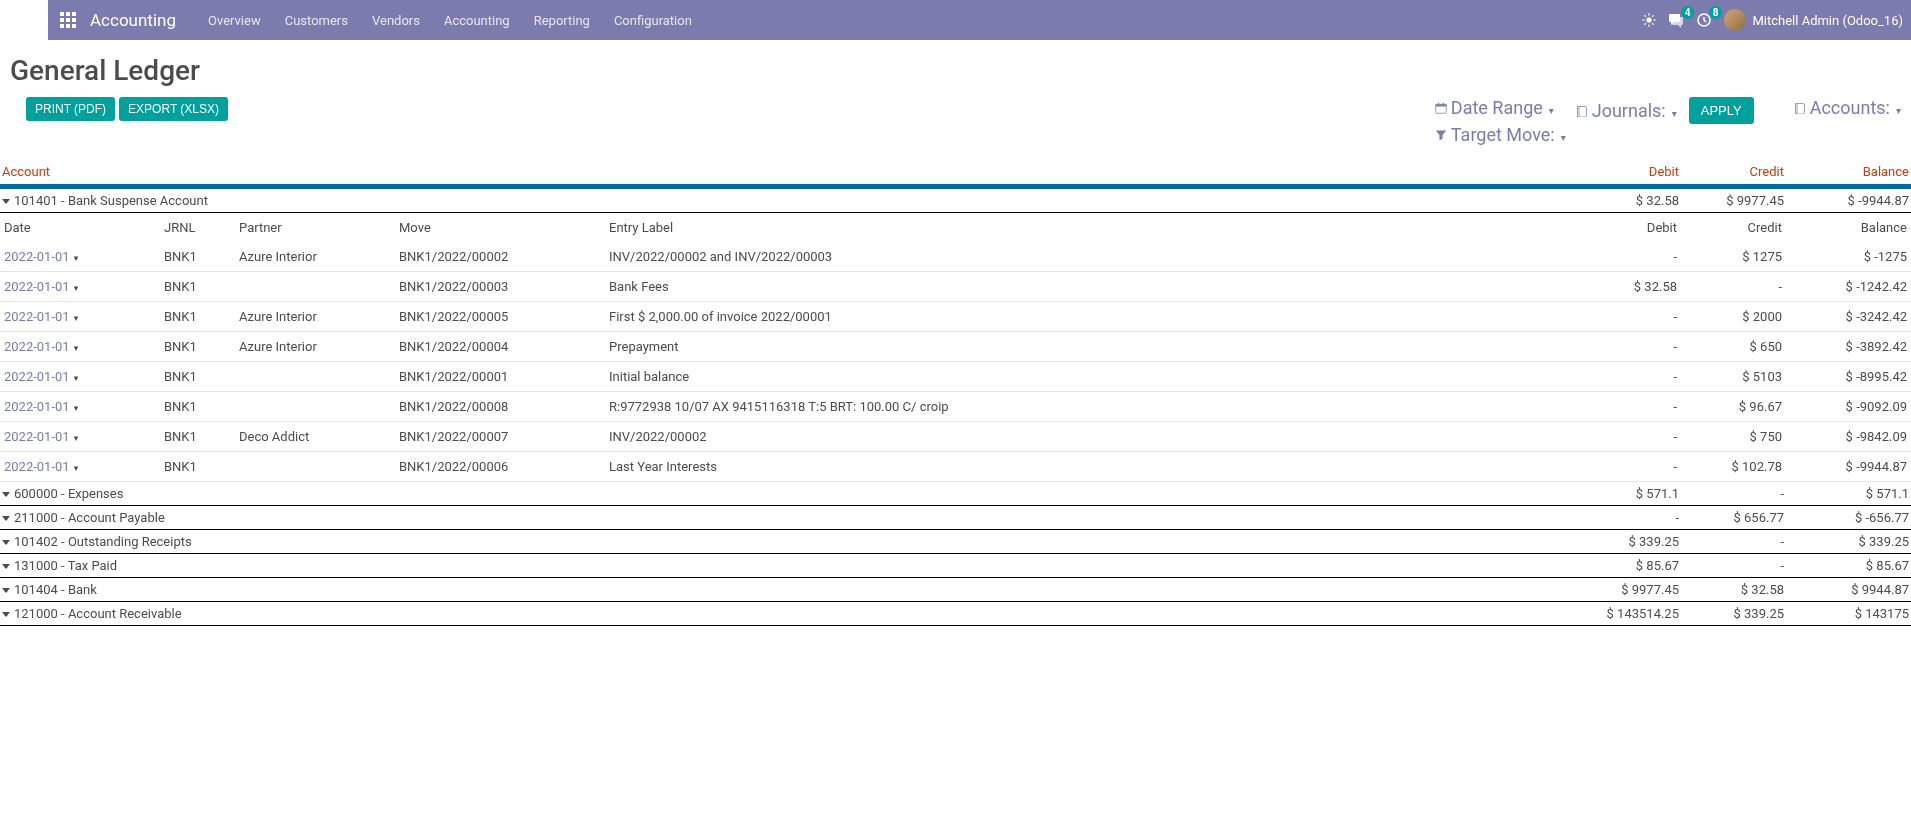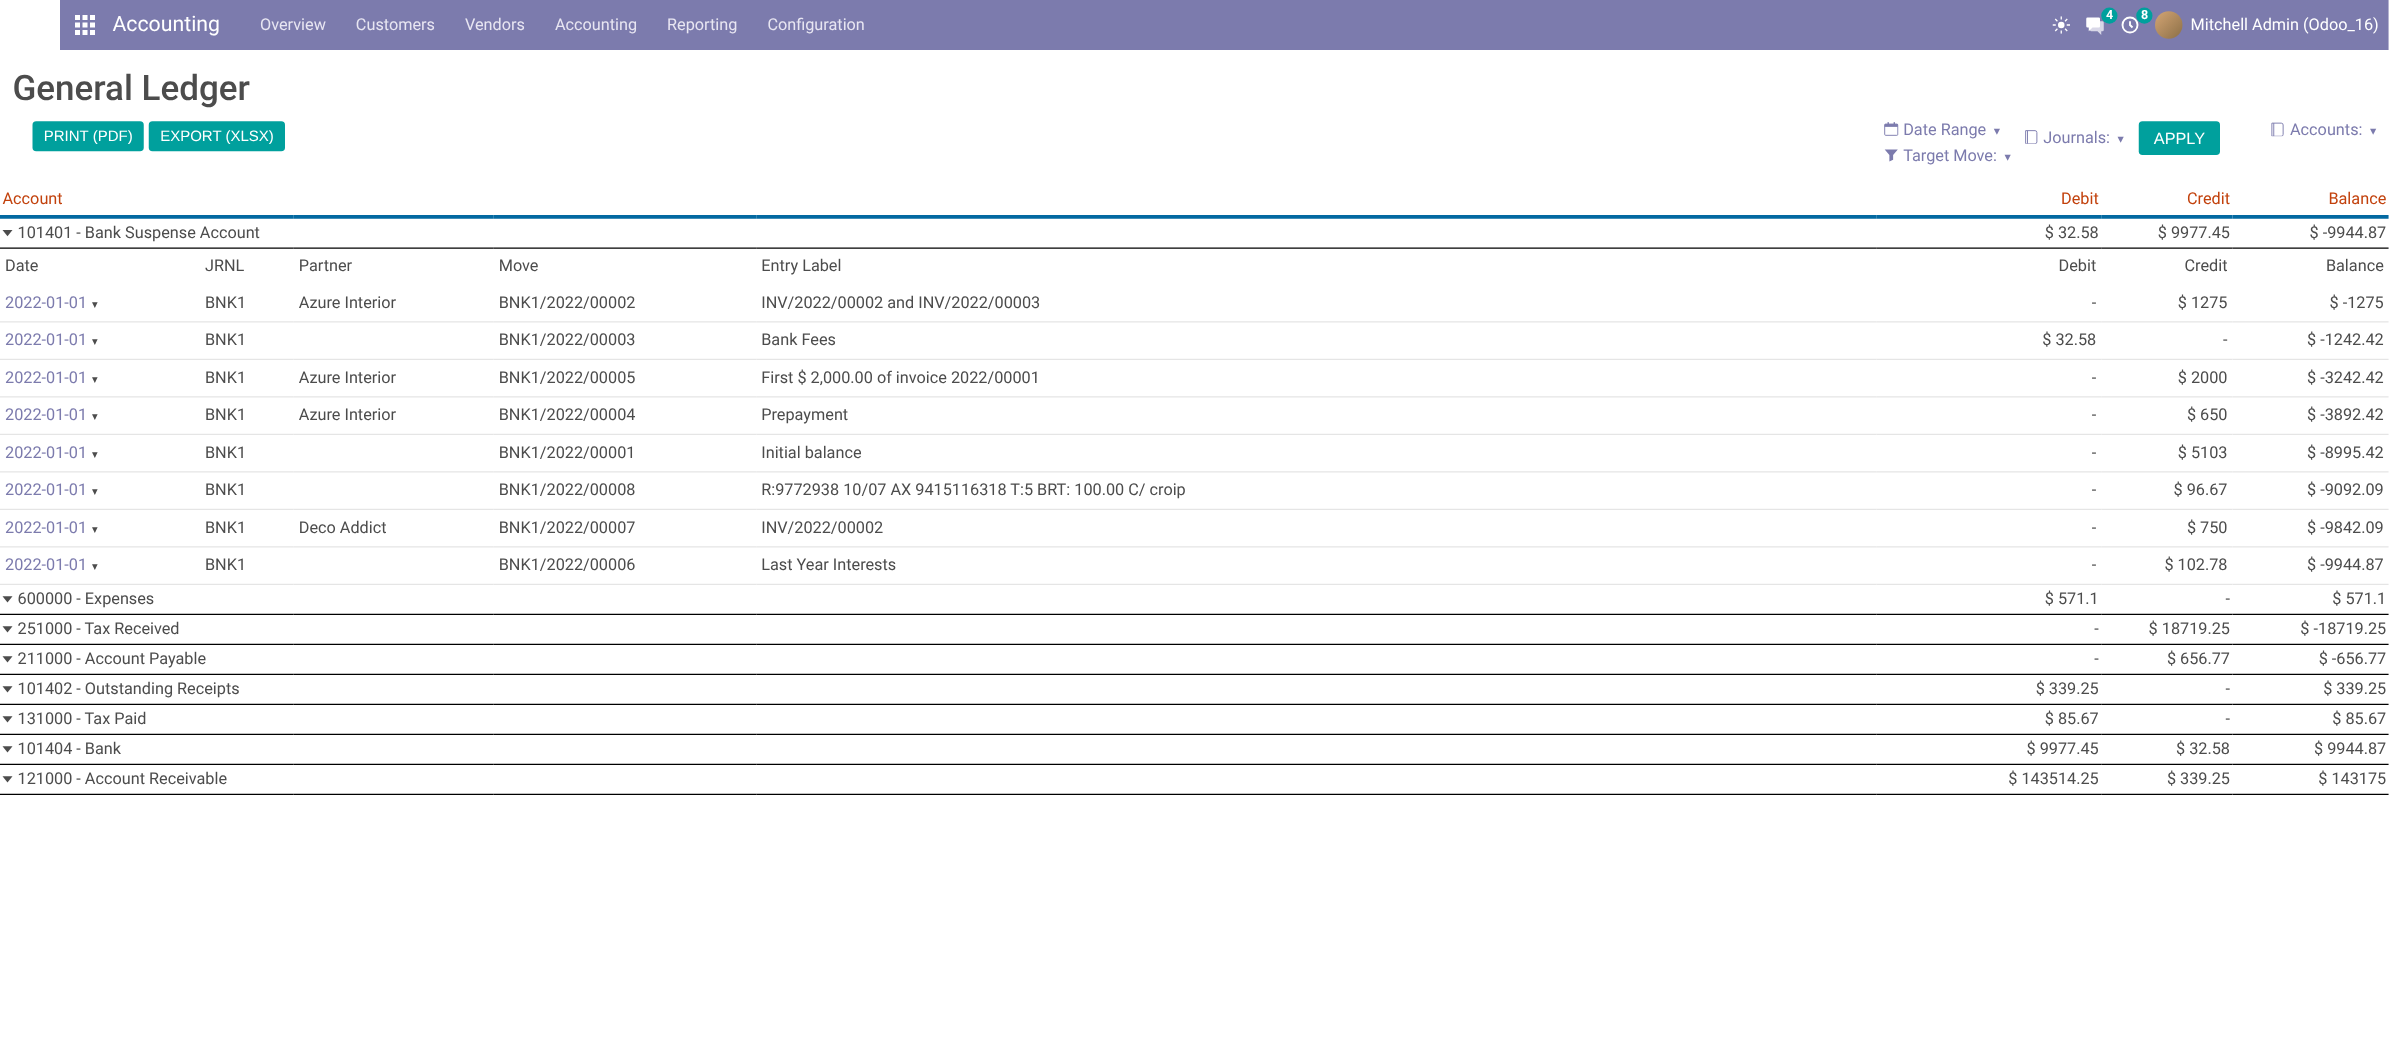--- a/index.html
+++ b/index.html
@@ -21,31 +21,31 @@
 
 
 .page-title { font-size: 28px; font-weight: 500; color: #4c4c4c; padding: 14px 10px 10px; }
 
 
 .controls { display: flex; align-items: flex-start; padding: 0 10px 14px 26px; }
 .export-buttons { display: flex; gap: 4px; }
 .btn-teal { background: #00a09d; color: #fff; border: none; padding: 5px 9px; font-size: 12px; cursor: pointer; border-radius: 3px; }
 .filters-area { margin-left: auto; display: flex; align-items: flex-start; gap: 10px; }
 .filter-col { display: flex; flex-direction: column; gap: 6px; align-items: flex-start; }
-.filter-link { color: #7c7bad; font-size: 13px; cursor: pointer; display: inline-flex; gap: 4px; }
+.filter-link { color: #7c7bad; font-size: 18px; cursor: pointer; display: inline-flex; align-items: center; gap: 4px; }
 .filter-link .caret::after { content: "▾"; font-size: 10px; margin-left: 2px; }
 .apply-btn { background: #00a09d; color: #fff; border: none; padding: 6px 12px; font-size: 13px; cursor: pointer; border-radius: 3px; margin-left: 6px; }
 
 
 .ledger-table { width: 100%; border-collapse: collapse; }
 .ledger-table th { text-align: left; font-weight: 400; color: #c2410c; padding: 5px 2px; font-size: 13px; }
 .ledger-table th.num, .ledger-table td.num { text-align: right; }
 .account-header th { border-bottom: 1px solid #000; }
 .account-row td { border-top: 1px solid #000; border-bottom: 1px solid #000; padding: 4px 2px; font-size: 13px; }
-.account-row.first td { border-top: 3px solid #0369a1; }
+.account-row.first td { border-top: 5px solid #0369a1; }
 .sub-header th { padding: 7px 4px; font-weight: 400; color: #4c4c4c; }
 .entry-row td { padding: 7px 4px; border-bottom: 1px solid #e5e5e5; font-size: 13px; }
 .date-link { color: #7c7bad; cursor: pointer; }
 .caret-toggle { display: inline-block; width: 0; height: 0; border-left: 4px solid transparent; border-right: 4px solid transparent; border-top: 5px solid #4c4c4c; margin-right: 4px; vertical-align: middle; cursor: pointer; }
 .date-caret::after { content: "▾"; font-size: 9px; color: #4c4c4c; margin-left: 4px; }
 
 
 .fi { display: inline-block; width: 12px; height: 12px; }
 </style>
 </head>
@@ -261,26 +261,20 @@
         <td class="num">$ 102.78</td>
         <td class="num">$ -9944.87</td>
       </tr>
       <tr class="account-row">
     <td colspan="5"><span class="caret-toggle"></span><span>600000 - Expenses</span></td>
     <td class="num">$ 571.1</td>
     <td class="num">-</td>
     <td class="num">$ 571.1</td>
       </tr>
       <tr class="account-row">
-    <td colspan="5"><span class="caret-toggle"></span><span>251000 - Tax Received</span></td>
-    <td class="num">-</td>
-    <td class="num">$ 18719.25</td>
-    <td class="num">$ -18719.25</td>
-      </tr>
-      <tr class="account-row">
     <td colspan="5"><span class="caret-toggle"></span><span>211000 - Account Payable</span></td>
     <td class="num">-</td>
     <td class="num">$ 656.77</td>
     <td class="num">$ -656.77</td>
       </tr>
       <tr class="account-row">
     <td colspan="5"><span class="caret-toggle"></span><span>101402 - Outstanding Receipts</span></td>
     <td class="num">$ 339.25</td>
     <td class="num">-</td>
     <td class="num">$ 339.25</td>

